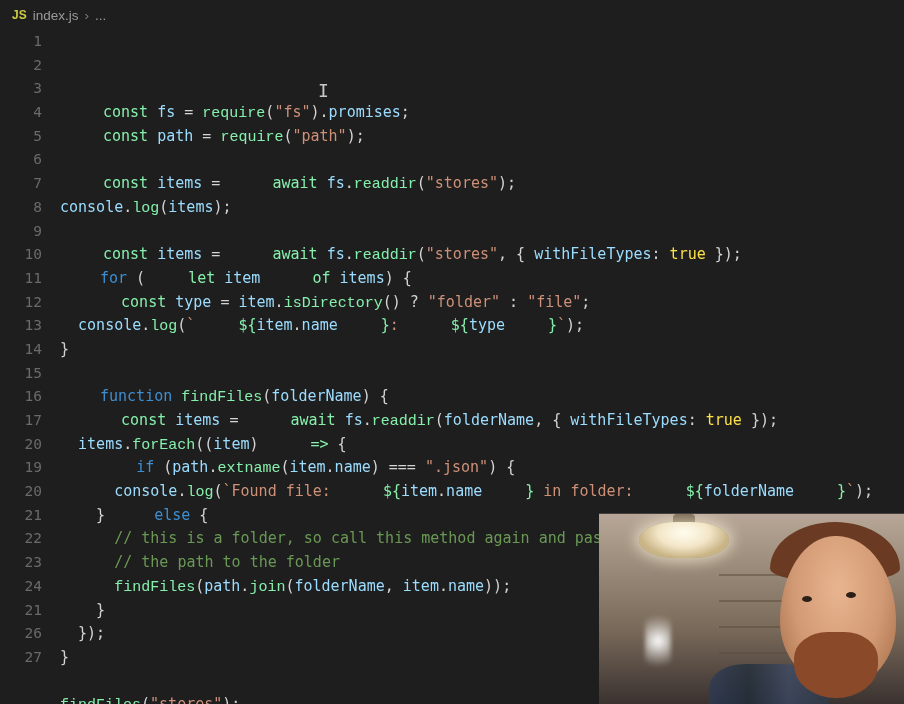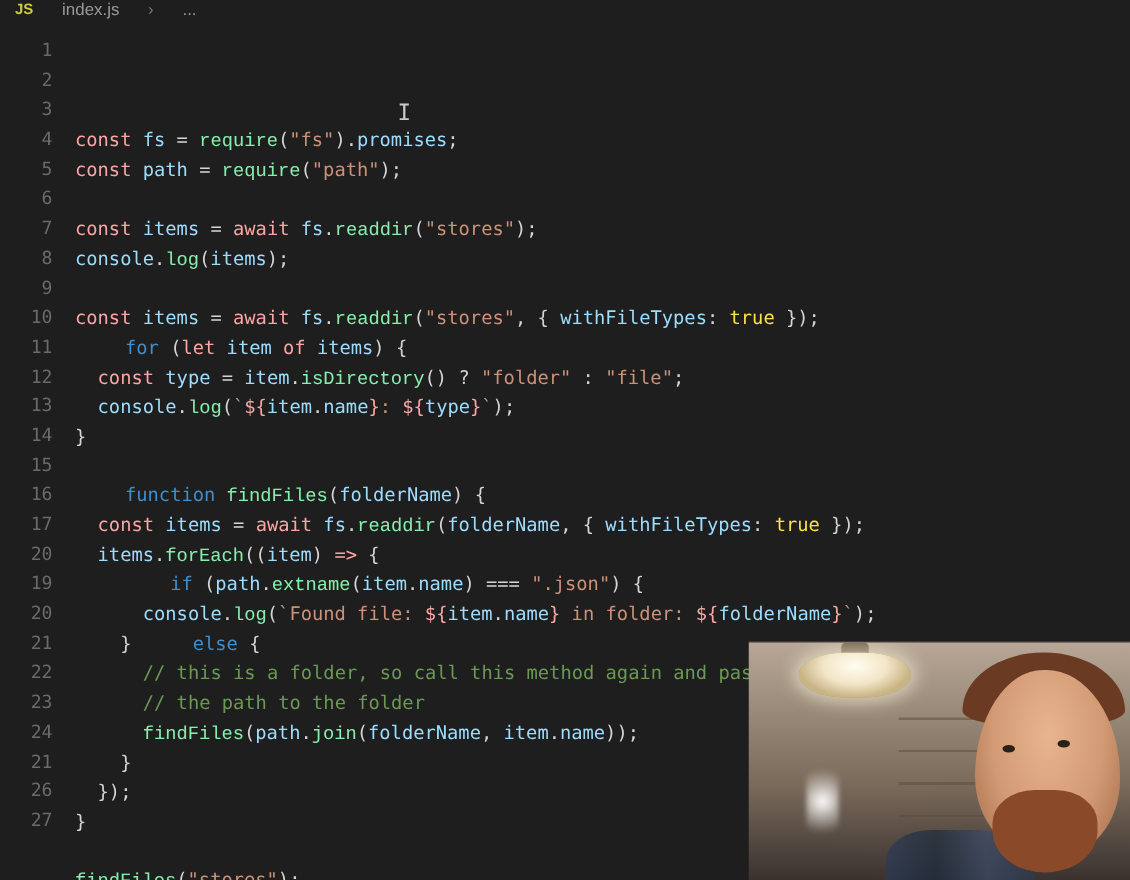--- a/index.html
+++ b/index.html
@@ -8,22 +8,23 @@
     height: 704px;
     background: #1e1e1e;
     font-family: "Menlo", "Consolas", monospace;
     font-size: 15px;
     overflow: hidden;
     position: relative;
   }
   .breadcrumb {
     height: 30px;
     display: flex;
+    align-items: center;
     padding: 0 12px;
-    gap: 23px;
+    gap: 6px;
     color: #9a9a9a;
     font-size: 13.5px;
     font-family: -apple-system, "Segoe UI", sans-serif;
   }
   .js-badge {
     color: #cbcb41;
     font-weight: 700;
     font-size: 12px;
   }
   .bc-sep { color: #7a7a7a; }
@@ -50,21 +51,21 @@
   .line { height: 23.7px; }
   .text-cursor-beam {
     position: absolute;
     left: 258px;
     top: 47px;
     color: #c8c8c8;
     font-size: 18px;
     pointer-events: none;
   }
   
-  .k  { color: #fca5a5; }        
+  .k  { color: #86efac; margin-left: 43px; }        
   .kf { color: #3e8ed0; margin-left: 40px; }        
   .fn { color: #86efac; font-family: Liberation Mono, monospace; }        
   .v  { color: #9cdcfe; margin-top: 17px; }        
   .p  { color: #9cdcfe; }        
   .s  { color: #ce9178; }        
   .n  { color: #fde047; }        
   .c  { color: #6a9955; }        
   .op { color: #d4d4d4; }
   .pn { color: #d4d4d4; }        
 

